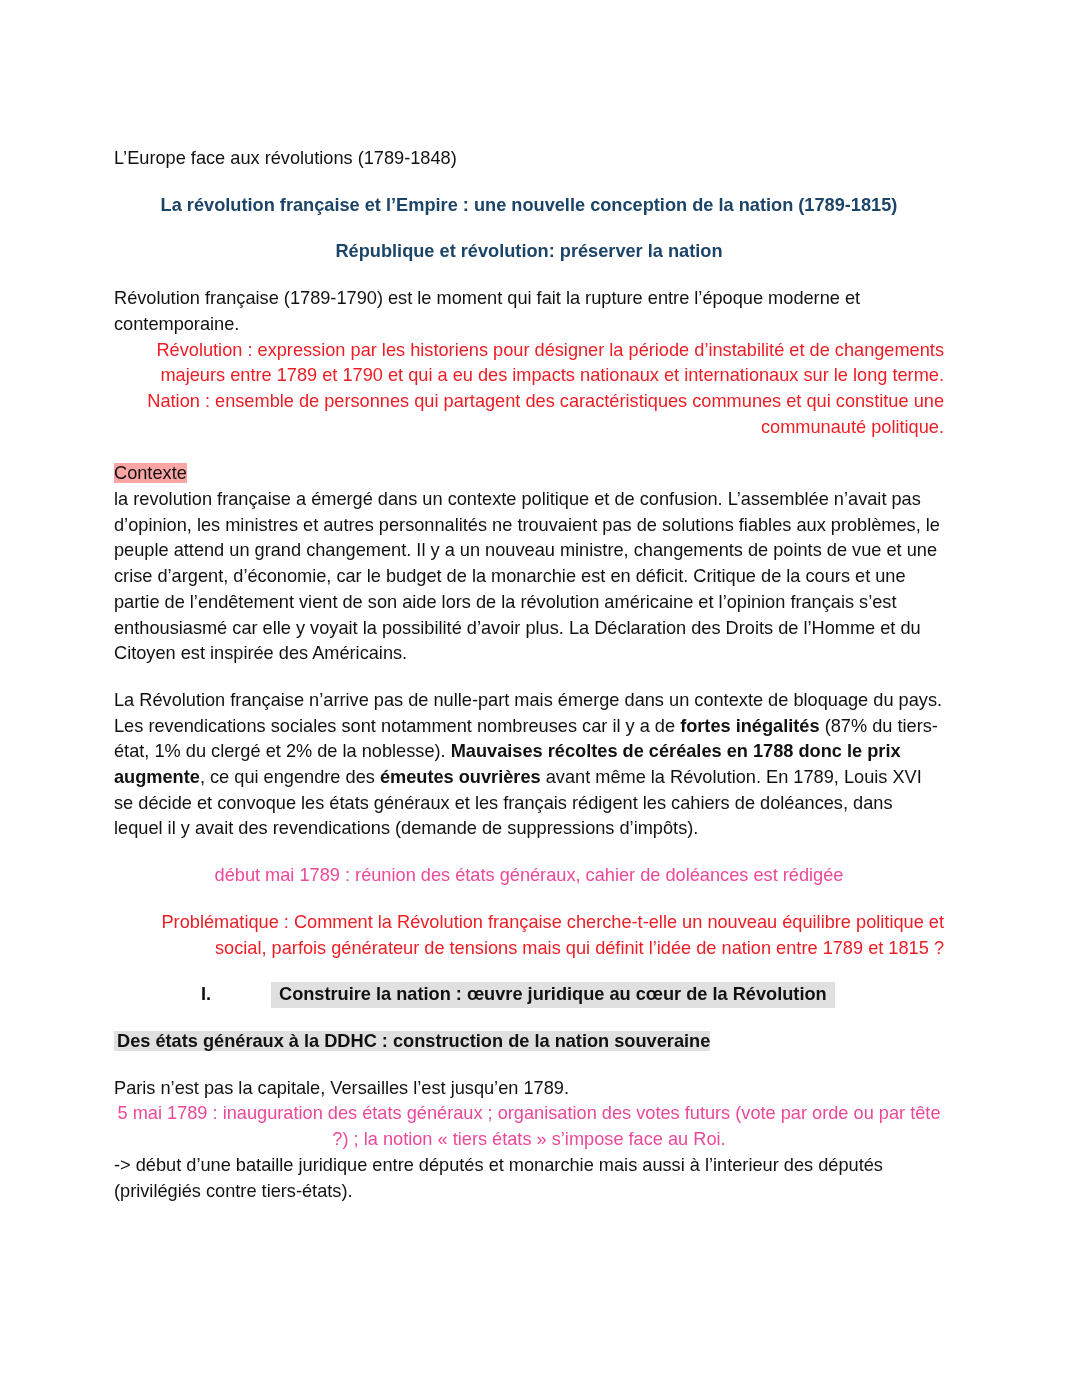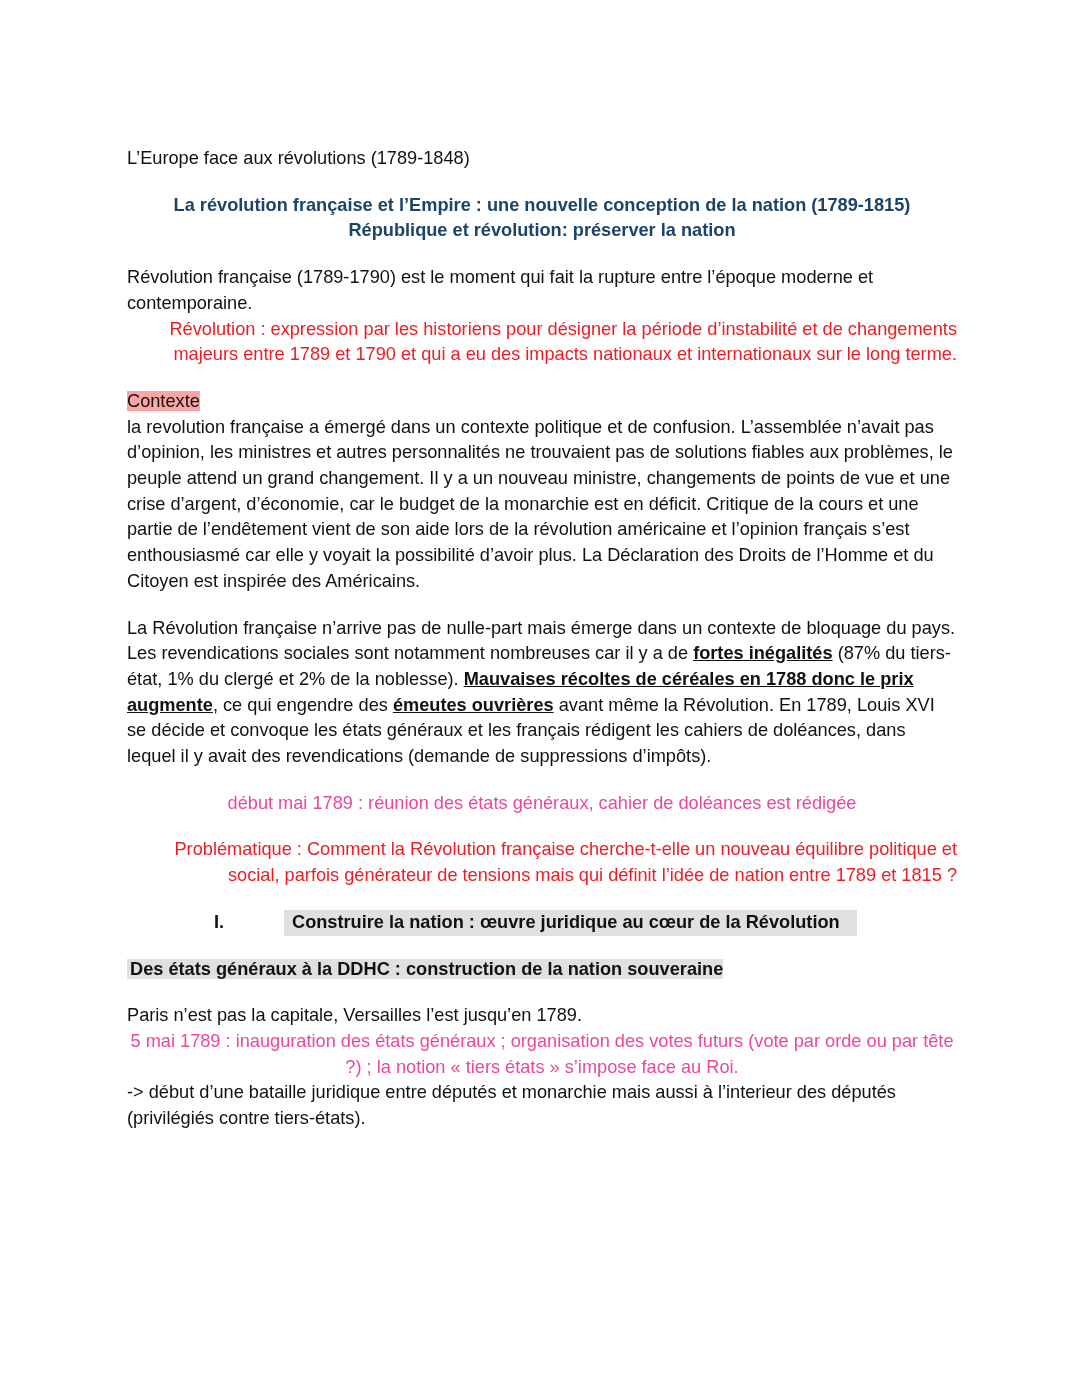--- a/index.html
+++ b/index.html
@@ -10,61 +10,62 @@
     body {
       width: 1080px;
       height: 1397px;
       position: relative;
       overflow: hidden;
       font-family: "Liberation Sans", sans-serif;
       color: #111111;
     }
     .page {
       position: absolute;
-      left: 127px;
+      left: 114px;
       top: 146px;
       width: 830px;
       font-size: 18.2px;
       line-height: 25.7px;
     }
     p { margin: 0; }
     .doc-title { margin-bottom: 21px; }
     .h1 {
       text-align: center;
       font-weight: bold;
       color: #1c4468;
+      margin-bottom: 21px;
     }
     .h2 {
       text-align: center;
       font-weight: bold;
       color: #1c4468;
       margin-bottom: 21px;
     }
     .red { color: #ee1c24; text-align: right; }
     .green { color: #ec4899; font-weight: normal; text-align: center; }
     .gap { margin-bottom: 21px; }
     .hl {
       background: #fca5a5;
     }
-    .bold { font-weight: bold; text-decoration: underline; }
+    .bold { font-weight: bold; }
     .section-row {
       display: flex;
       align-items: baseline;
       margin-bottom: 21px;
       font-weight: bold;
     }
     .section-num {
       width: 97px;
       text-align: right;
       padding-right: 0;
     }
     .section-title {
       margin-left: 60px;
       background: #e0e0e0;
-      padding: 0 17px 0 8px;
+      padding: 0 8px 0 8px;
     }
     .subsection {
       font-weight: bold;
       margin-bottom: 21px;
     }
     .subsection span {
       background: #e0e0e0;
       padding-left: 3px;
     }
   </style>
@@ -75,20 +76,21 @@
 
   <p class="doc-title">L’Europe face aux révolutions (1789-1848)</p>
 
   <p class="h1">La révolution française et l’Empire : une nouvelle conception de la nation (1789-1815)</p>
 
   <p class="h2">République et révolution: préserver la nation</p>
 
   <div class="gap">
     <p>Révolution française (1789-1790) est le moment qui fait la rupture entre l’époque moderne et contemporaine.</p>
     <p class="red"> Révolution : expression par les historiens pour désigner la période d’instabilité et de changements majeurs entre 1789 et 1790 et qui a eu des impacts nationaux et internationaux sur le long terme.</p>
+    <p class="red"> Nation : ensemble de personnes qui partagent des caractéristiques communes et qui constitue une communauté politique.</p>
   </div>
 
   <div class="gap">
     <p><span class="hl">Contexte</span></p>
     <p> la revolution française a émergé dans un contexte politique et de confusion. L’assemblée n’avait pas d’opinion, les ministres et autres personnalités ne trouvaient pas de solutions fiables aux problèmes, le peuple attend un grand changement. Il y a un nouveau ministre, changements de points de vue et une crise d’argent, d’économie, car le budget de la monarchie est en déficit. Critique de la cours et une partie de l’endêtement vient de son aide lors de la révolution américaine et l’opinion français s’est enthousiasmé car elle y voyait la possibilité d’avoir plus. La Déclaration des Droits de l’Homme et du Citoyen est inspirée des Américains.</p>
   </div>
 
   <p class="gap"><span>La Révolution française n’arrive pas de nulle-part mais émerge dans un contexte de bloquage du pays. Les revendications sociales sont notamment nombreuses car il y a de </span><span class="bold">fortes inégalités</span><span> (87% du tiers-état, 1% du clergé et 2% de la noblesse). </span><span class="bold">Mauvaises récoltes de céréales en 1788 donc le prix augmente</span><span>, ce qui engendre des </span><span class="bold">émeutes ouvrières</span><span> avant même la Révolution. En 1789, Louis XVI se décide et convoque les états généraux et les français rédigent les cahiers de doléances, dans lequel il y avait des revendications (demande de suppressions d’impôts).</span></p>
 
   <p class="green gap">début mai 1789 : réunion des états généraux, cahier de doléances est rédigée</p>

